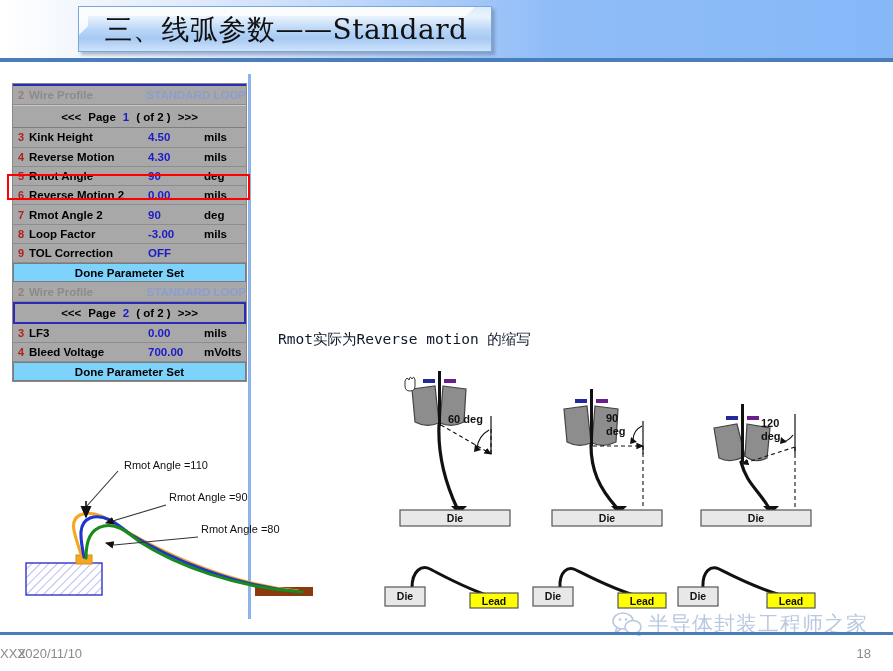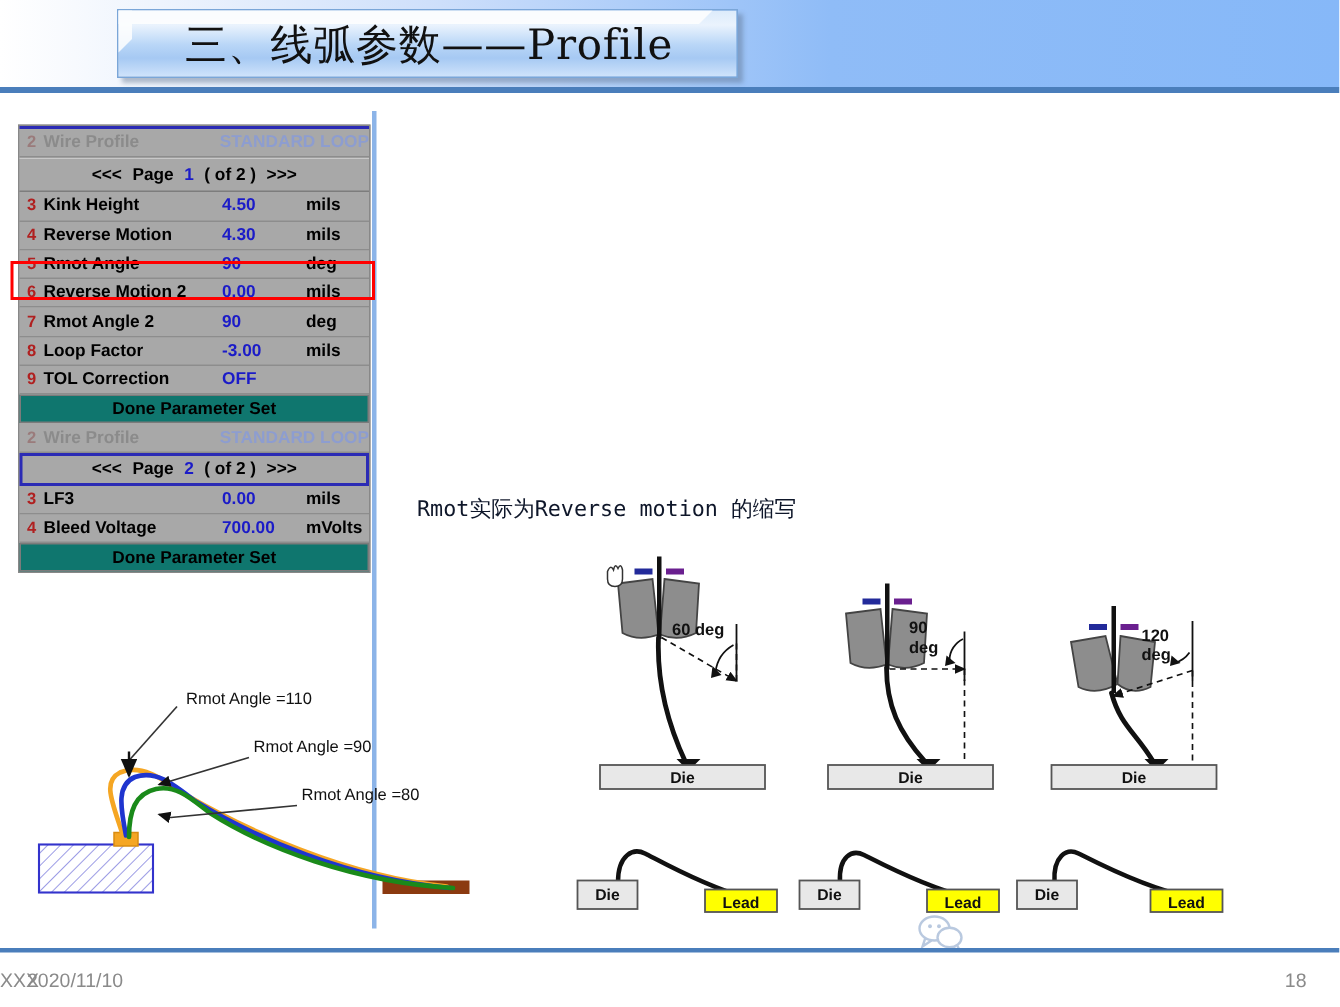--- a/index.html
+++ b/index.html
@@ -72,21 +72,21 @@
 
   .page-row{
     display:flex;align-items:center;justify-content:center;gap:7px;
     height:21px;background:#a8a8a8;border-top:1px solid #c8c8c8;border-bottom:1px solid #7d7d7d;
     font-weight:bold;font-size:11.5px;color:#000;
   }
   .page-row .pn{color:#1b1bc8;}
   .page-row.boxed{border:2px solid #2b2bb5;box-sizing:border-box;height:22px;}
 
   .done-row{
-    height:19px;background:#0f766e;border:1px solid #7b7b7b;box-sizing:border-box;
+    height:19px;background:#7dd3fc;border:1px solid #7b7b7b;box-sizing:border-box;
     display:flex;align-items:center;justify-content:center;
     font-weight:bold;font-size:11.5px;color:#000;
   }
   .hl-box{
     position:absolute;left:7px;top:174px;width:243px;height:26px;
     border:2.5px solid #ff0000;box-sizing:border-box;pointer-events:none;
   }
 
   
   .red-banner{
@@ -134,21 +134,21 @@
 </head>
 <body>
 
 <div class="slide">
 
   <div class="hdr-band"></div>
   <div class="hdr-rule"></div>
   <div class="hdr-rule2"></div>
 
   <div class="title-plaque">
-    <div class="title-text">三、线弧参数——Profile</div>
+    <div class="title-text">三、线弧参数——Standard</div>
   </div>
 
   <div class="v-div"></div>
 
   <div class="param-panel">
     <div class="pp-topline"></div>
 
     <div class="prow dim">
       <div class="num">2</div>
       <div class="nm">Wire Profile</div>
@@ -384,20 +384,21 @@
 
   <div class="watermark">
     <svg width="30" height="24" viewBox="0 0 30 24">
       <ellipse cx="11" cy="9" rx="10" ry="8" fill="none" stroke="#5b7fb5" stroke-width="1.6"></ellipse>
       <path d="M5,15 L3,21 L9,17" fill="none" stroke="#5b7fb5" stroke-width="1.6"></path>
       <circle cx="8" cy="7.5" r="1.3" fill="#5b7fb5"></circle>
       <circle cx="14" cy="7.5" r="1.3" fill="#5b7fb5"></circle>
       <ellipse cx="21" cy="15" rx="8" ry="6.5" fill="#fff" stroke="#5b7fb5" stroke-width="1.6"></ellipse>
       <path d="M26,20 L28,24 L23,21.5" fill="none" stroke="#5b7fb5" stroke-width="1.6"></path>
     </svg>
+    <span class="wm-text">半导体封装工程师之家</span>
   </div>
 
   <div class="foot-rule"></div>
   <div class="foot-date">2020/11/10</div>
   <div class="foot-mid">XXX</div>
   <div class="foot-page">18</div>
 
 </div>
 
 </body></html>

